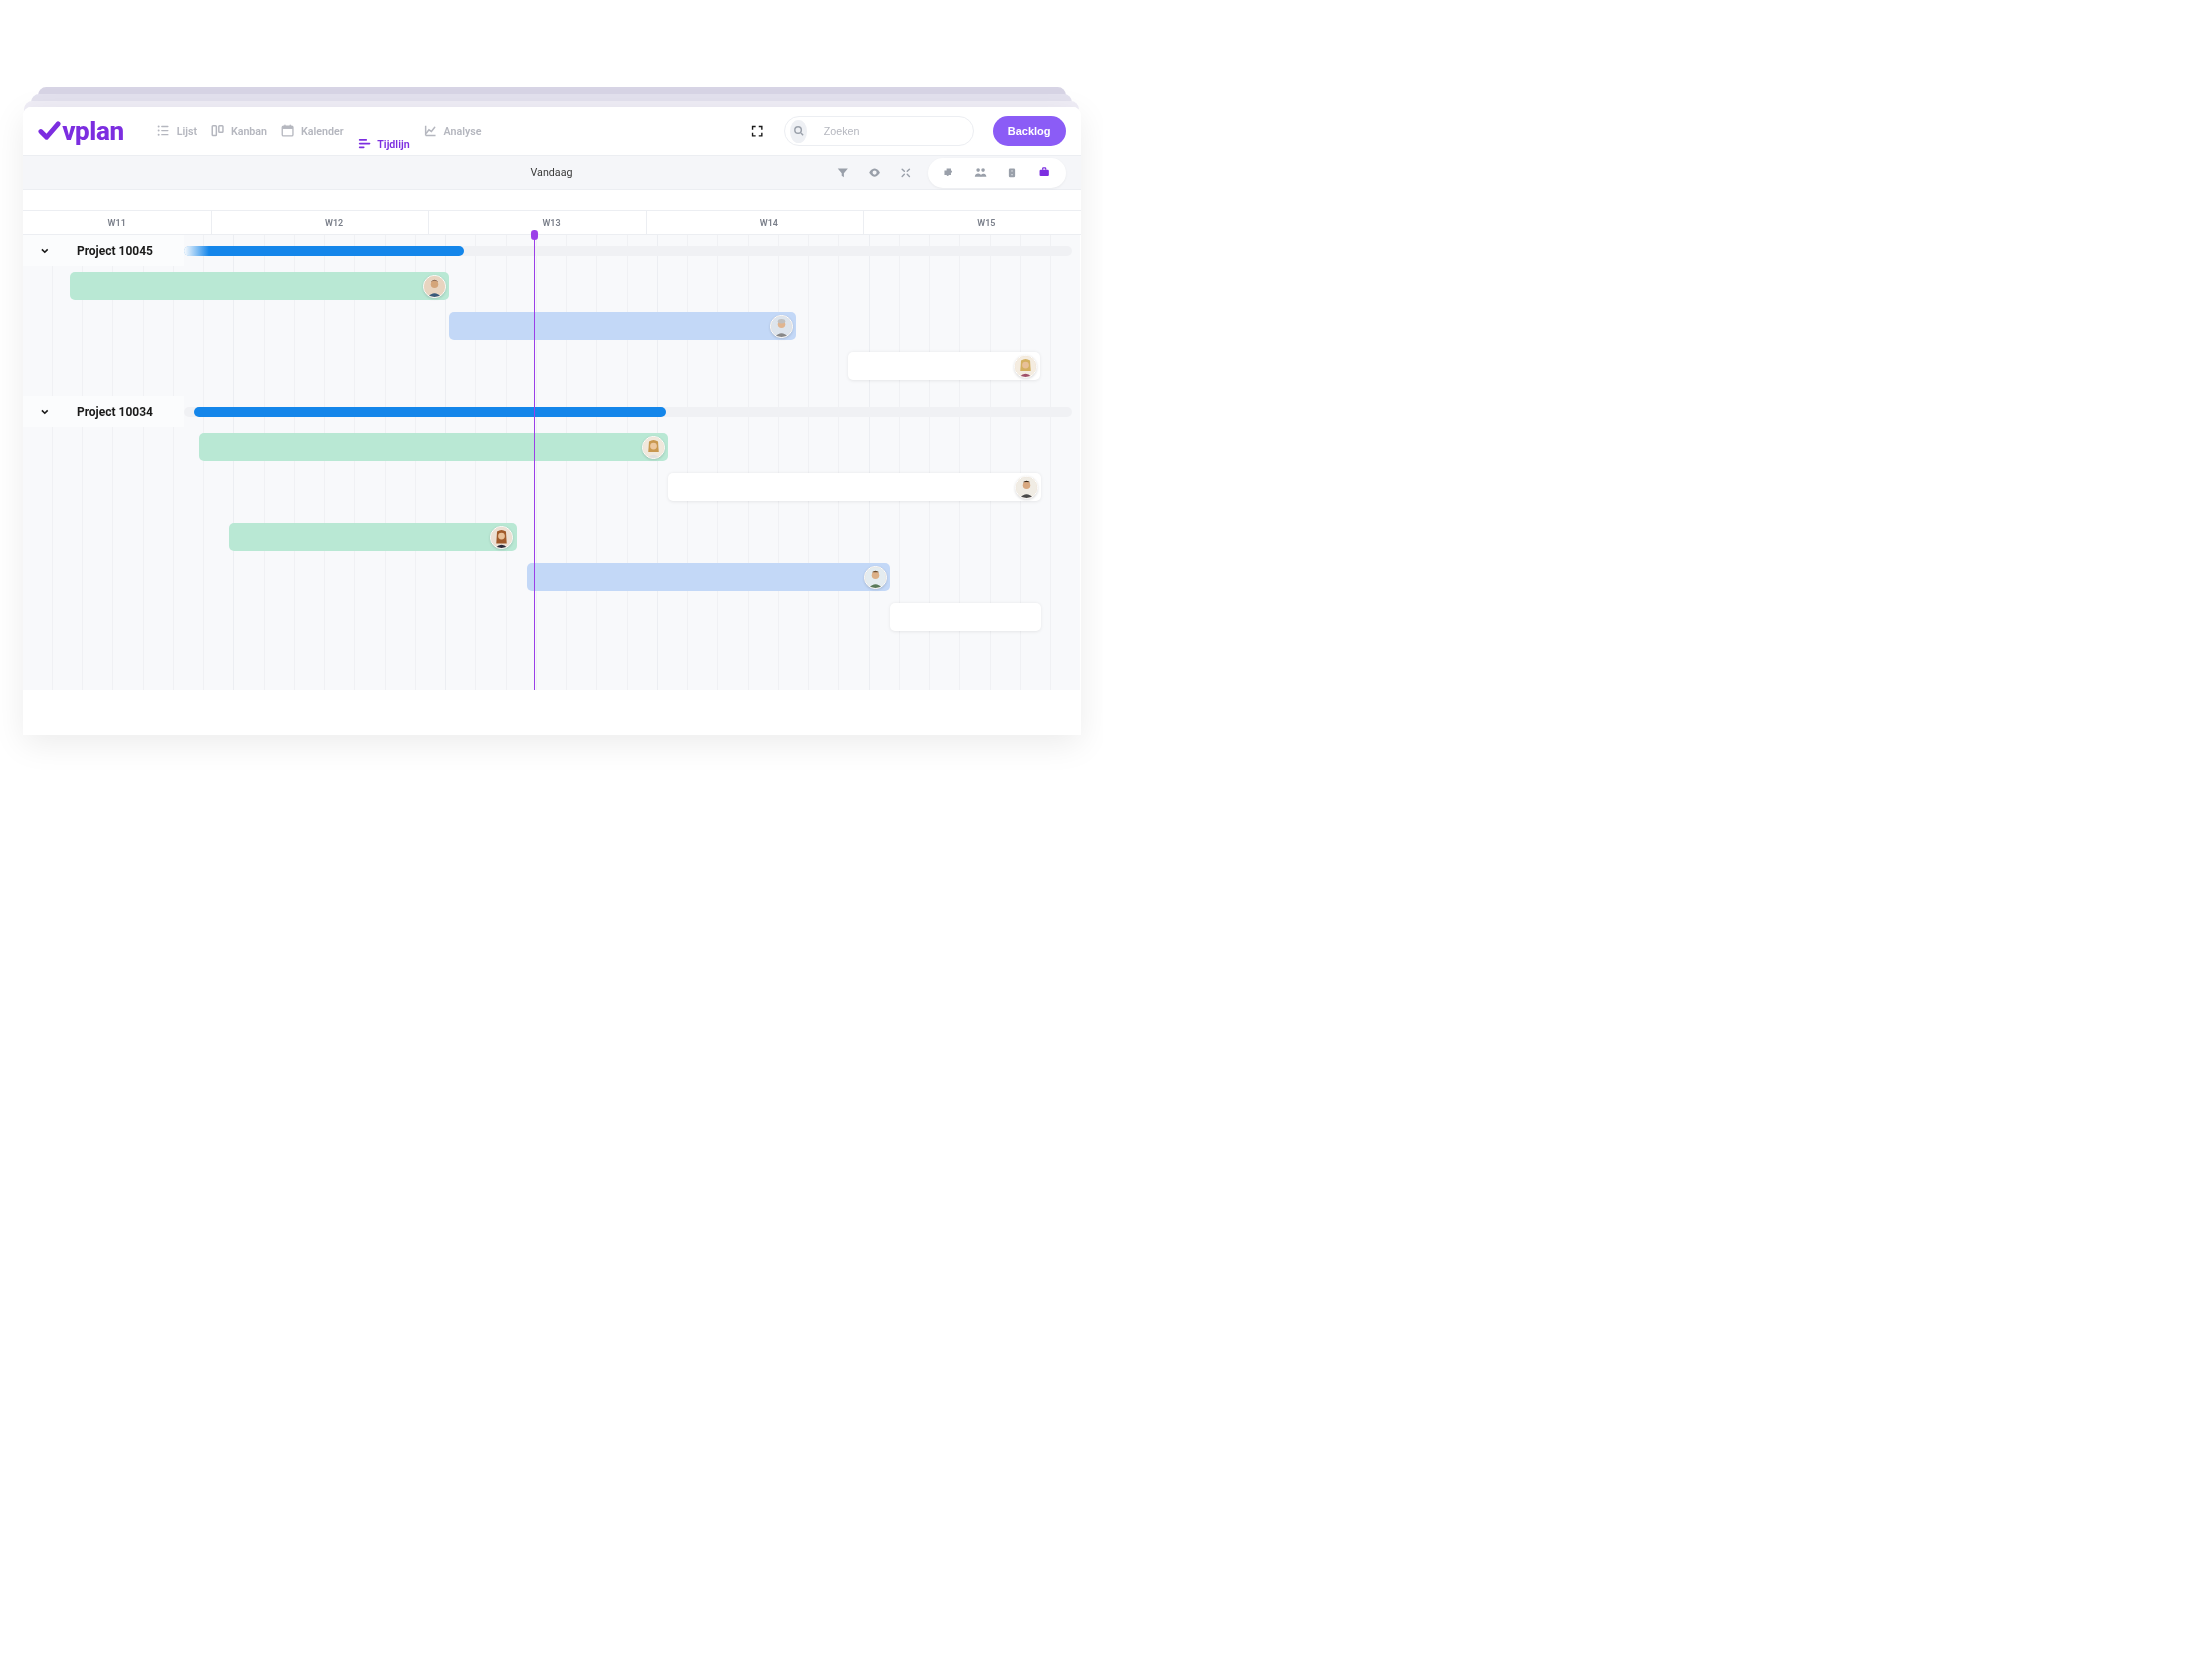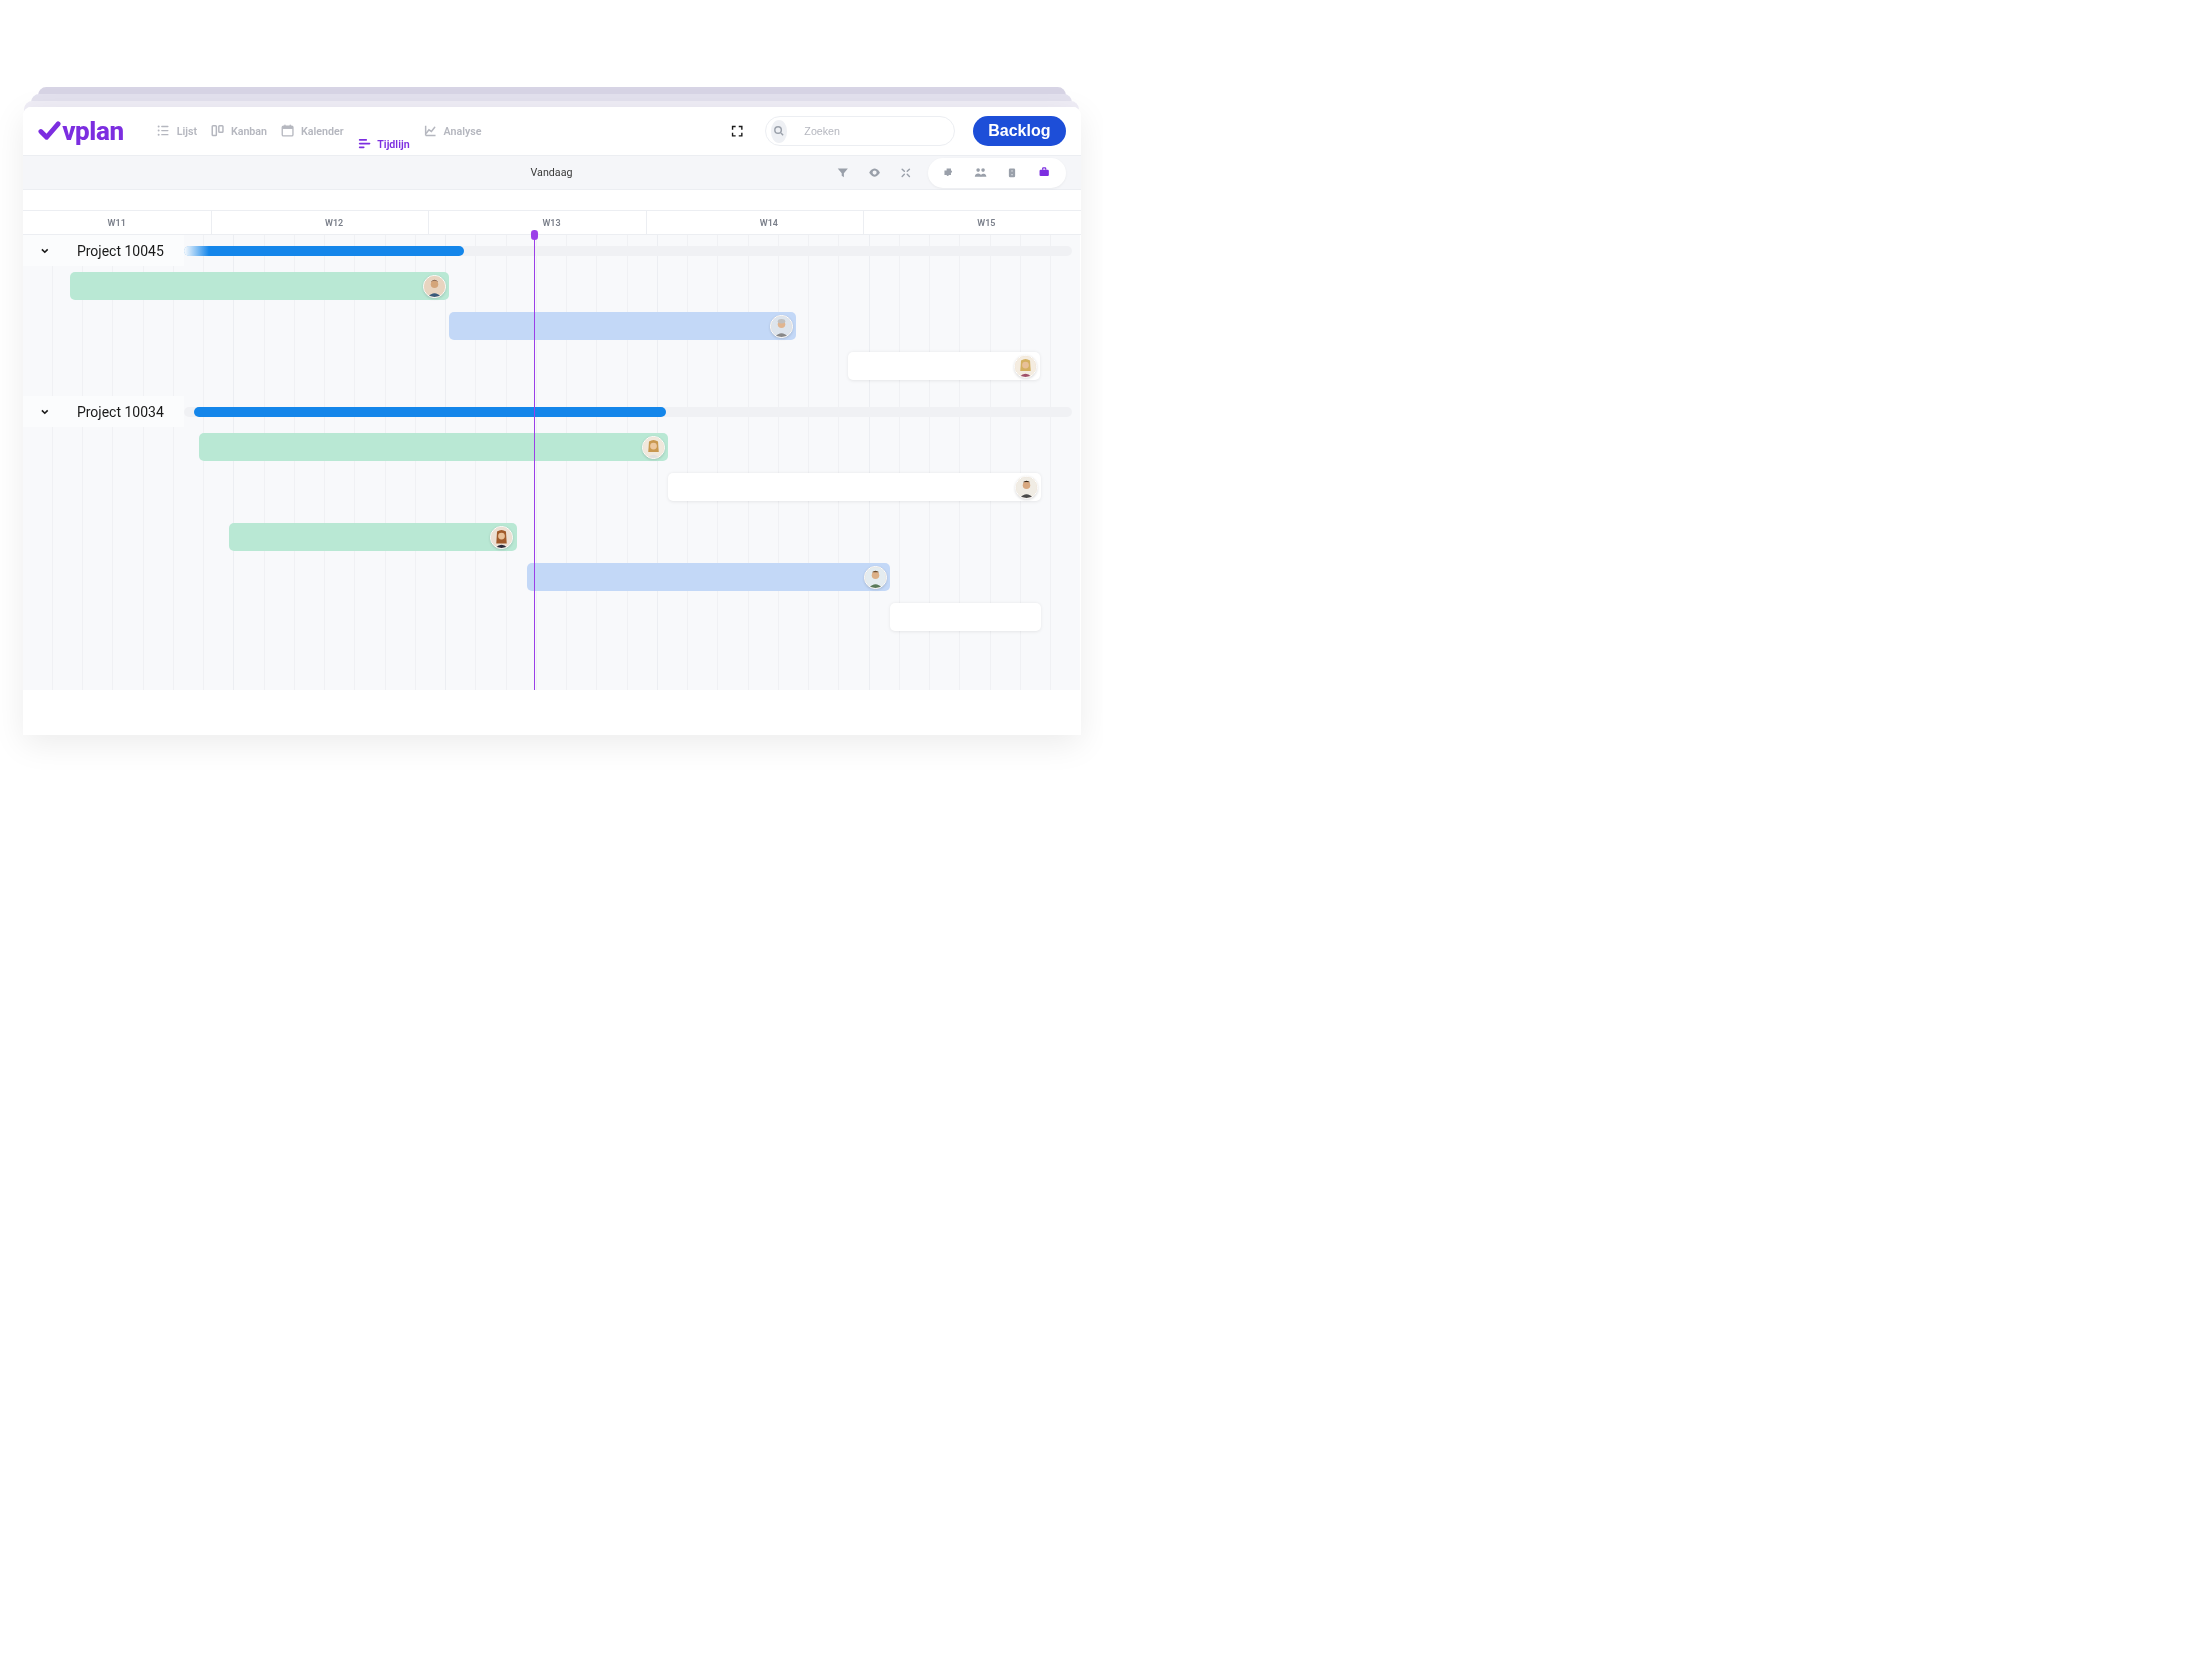--- a/index.html
+++ b/index.html
@@ -98,27 +98,27 @@
   }
   .search input {
     border: none; outline: none;
     font-size: 10.7px;
     color: #555;
     flex: 1;
     background: transparent;
   }
   .search input::placeholder { color: #b5b7bf; }
   .backlog-btn {
-    background: #1d4ed8;
+    background: #8b5cf6;
     color: #fff;
     border: none;
     border-radius: 18px;
     height: 30px;
     padding: 0 15px;
-    font-size: 16px; font-weight: 600;
+    font-size: 11px; font-weight: 600;
     cursor: pointer;
     margin-left: 10px;
   }
 
   
   .toolbar {
     display: flex; align-items: center;
     height: 35px;
     background: #f5f6f9;
     border-top: 0.8px solid #eceef2;
@@ -235,22 +235,22 @@
     width: 161px;
     background: #fbfcfd;
   }
   .project-title-box {
     position: relative;
     display: flex; align-items: center; gap: 8.3px;
     z-index: 2;
   }
   .chev { width: 11.6px; height: 11.6px; display: inline-flex; }
   .project-name {
-    font-size: 14px;
-    font-weight: 400;
+    font-size: 12px;
+    font-weight: 700;
     color: #1a1a1a;
     padding-left: 18px;
   }
   .progress-track {
     position: absolute;
     left: 161px;
     right: 8.3px;
     top: 50%;
     transform: translateY(-50%);
     height: 10px;

